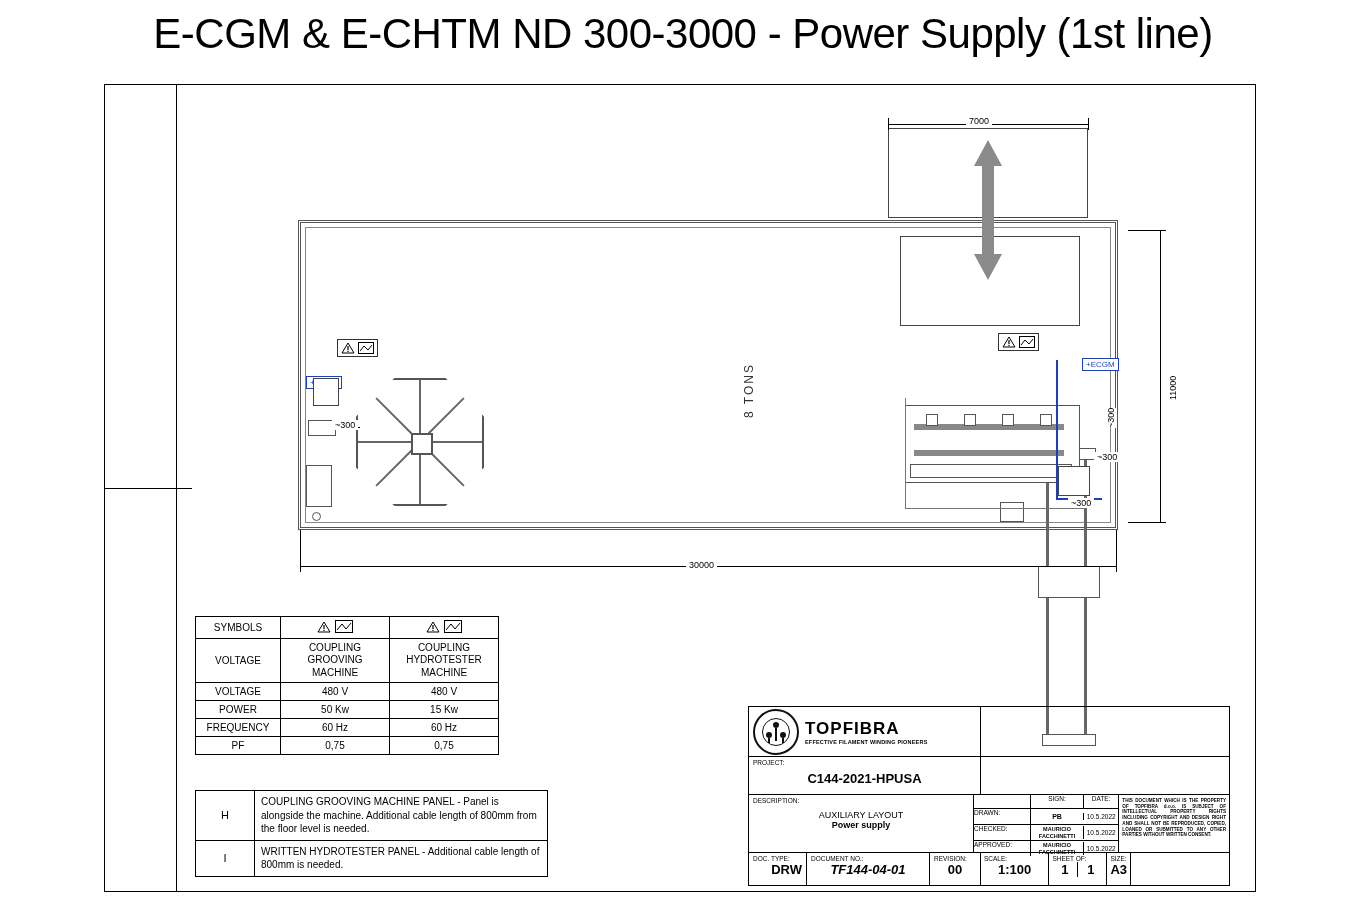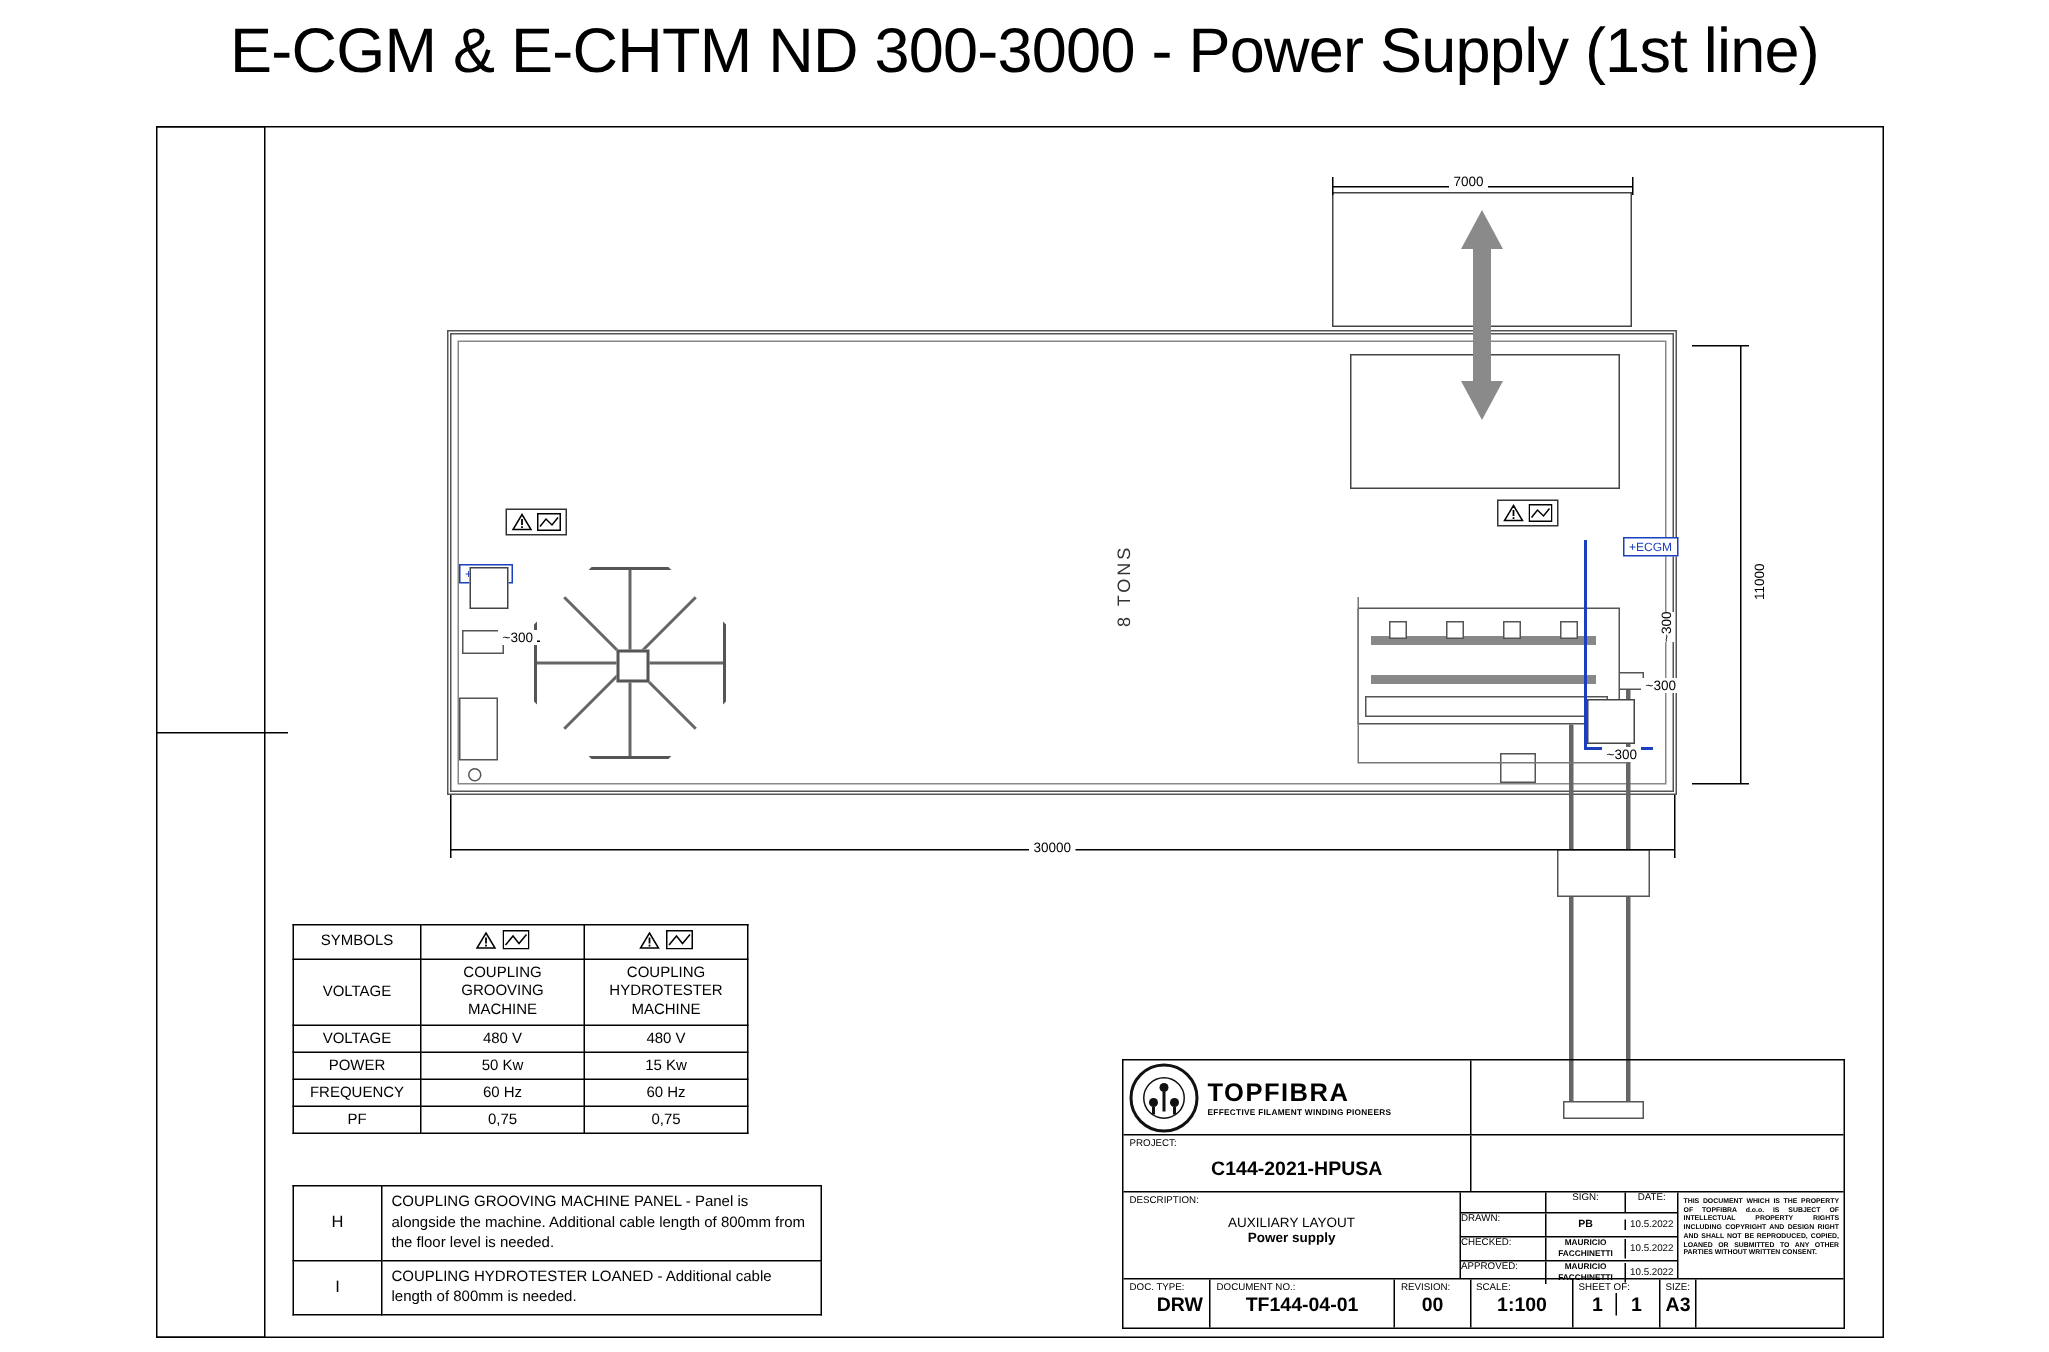--- a/index.html
+++ b/index.html
@@ -302,21 +302,21 @@
   </table>
 
 <table class="notes-table">
   <tbody>
       <tr>
     <td class="nk">H</td>
     <td class="nv">COUPLING GROOVING MACHINE PANEL - Panel is alongside the machine. Additional cable length of 800mm from the floor level is needed.</td>
   </tr>
   <tr>
     <td class="nk">I</td>
-    <td class="nv">COUPLING HYDROTESTER LOANED - Additional cable length of 800mm is needed.</td>
+    <td class="nv">WRITTEN HYDROTESTER PANEL - Additional cable length of 800mm is needed.</td>
   </tr>
 </tbody>
   </table>
 
 <div class="title-block">
 
   <div class="tb-row" style="height:50px;">
     <div class="tb-cell logo-wrap" style="width:232px;align-items:center;">
       <div class="logo-circ">
         <svg class="isvg" width="30" height="30" viewBox="0 0 30 30">
@@ -374,21 +374,21 @@
     <div class="tb-cell tb-last legal" style="width:113px;padding:3px;">THIS DOCUMENT WHICH IS THE PROPERTY OF TOPFIBRA d.o.o. IS SUBJECT OF INTELLECTUAL PROPERTY RIGHTS INCLUDING COPYRIGHT AND DESIGN RIGHT AND SHALL NOT BE REPRODUCED, COPIED, LOANED OR SUBMITTED TO ANY OTHER PARTIES WITHOUT WRITTEN CONSENT.</div>
   </div>
 
   <div class="tb-row" style="height:32px;border-bottom:none;">
     <div class="tb-cell" style="width:58px;">
       <div class="lbl">DOC. TYPE:</div>
       <div class="big" style="text-align:right;">DRW</div>
     </div>
     <div class="tb-cell" style="width:123px;">
       <div class="lbl">DOCUMENT NO.:</div>
-      <div class="big" style="text-align:center;">TF144-04-01</div>
+      <div class="big" style="text-align:center;font-style:italic;">TF144-04-01</div>
     </div>
     <div class="tb-cell" style="width:51px;">
       <div class="lbl">REVISION:</div>
       <div class="big" style="text-align:center;">00</div>
     </div>
     <div class="tb-cell" style="width:150px;padding:0;display:flex;">
       <div style="width:65px;border-right:1px solid #000;padding:2px 3px;">
         <div class="lbl">SCALE:</div>
         <div class="big" style="text-align:center;">1:100</div>
       </div>

